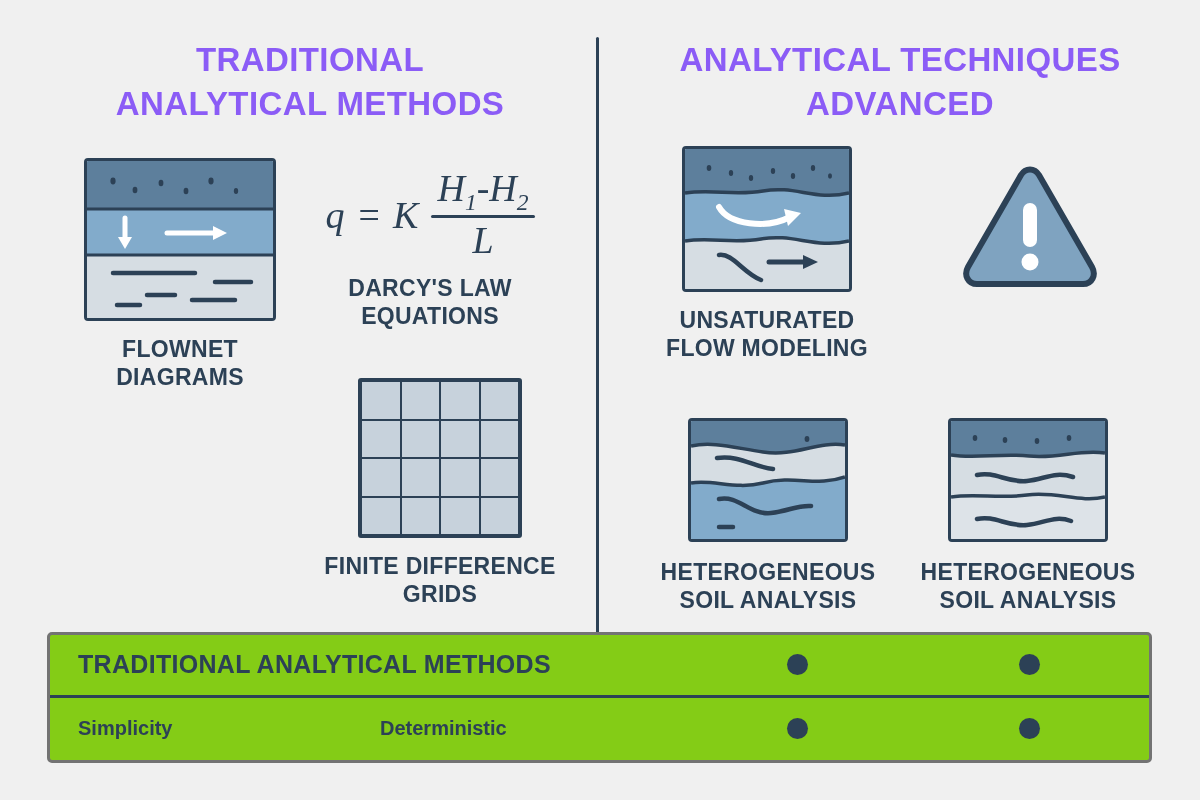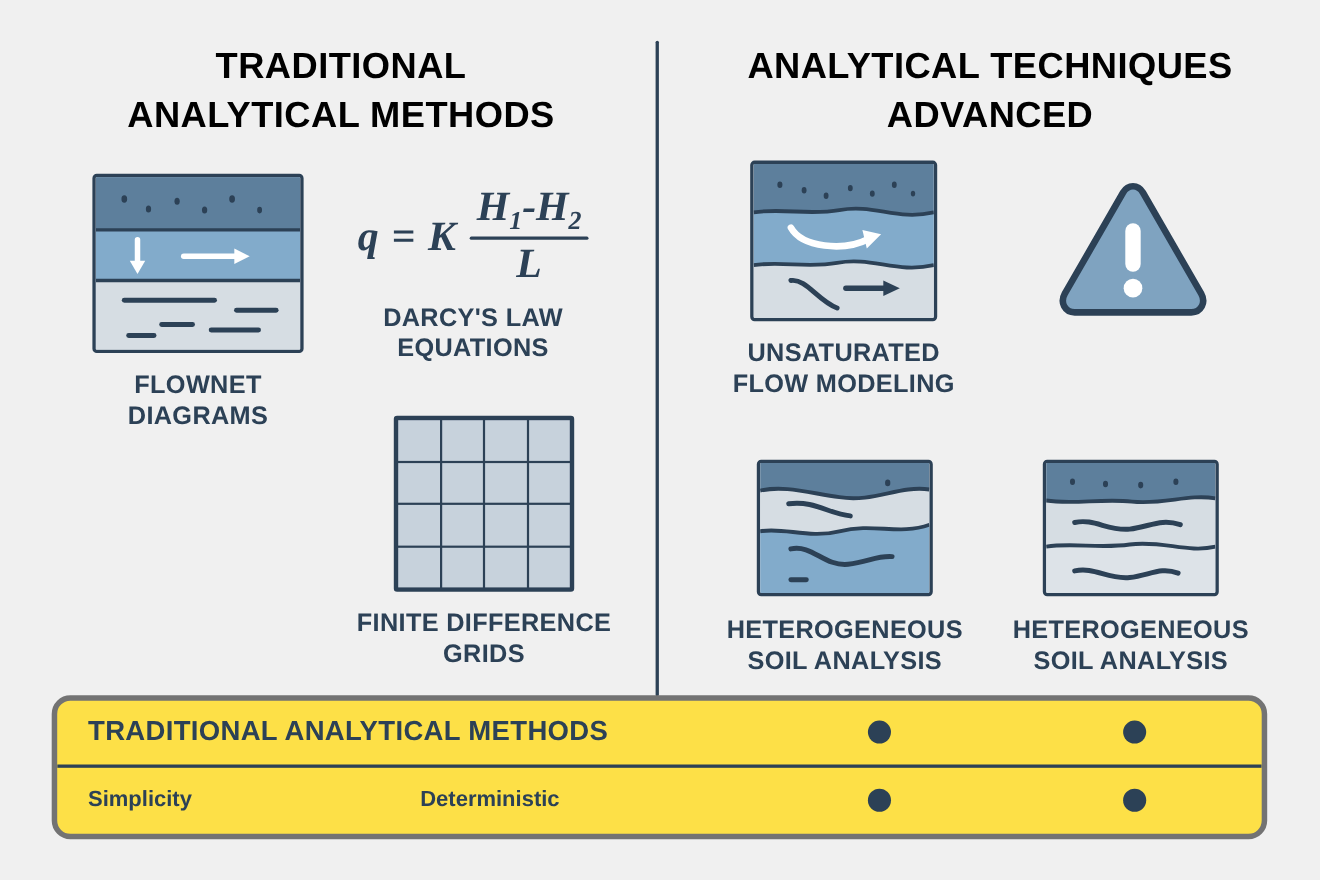--- a/index.html
+++ b/index.html
@@ -22,21 +22,21 @@
   }
 
   
   .col-title {
     position: absolute;
     text-align: center;
     font-weight: bold;
     font-size: 33px;
     line-height: 44px;
     letter-spacing: 0.4px;
-    color: #000000;
+    color: #8b5cf6;
     text-transform: uppercase;
   }
   #title-left  { left: 60px;  top: 38px; width: 500px; }
   #title-right { left: 640px; top: 38px; width: 520px; }
 
   
   .divider {
     position: absolute;
     left: 596px;
     top: 37px;
@@ -74,21 +74,21 @@
   
   #darcy { left: 300px; top: 160px; width: 260px; }
   .equation {
     width: 260px;
     height: 110px;
     display: flex;
     align-items: center;
     justify-content: center;
     font-family: "Liberation Serif", serif;
     font-style: italic;
-    font-weight: bold;
+    font-weight: normal;
     font-size: 38px;
     color: #2c4156;
   }
   .eq-lhs { margin-right: 12px; letter-spacing: 1px; }
   .frac {
     display: inline-flex;
     flex-direction: column;
     align-items: center;
     line-height: 1.05;
   }
@@ -147,24 +147,24 @@
   #het2 .soil-box { width: 160px; height: 124px; }
   #het2 .caption { width: 250px; margin-left: -45px; margin-top: 16px; }
 
   
   .table {
     position: absolute;
     left: 47px;
     top: 632px;
     width: 1105px;
     height: 131px;
-    border: 5px solid #737373;
-    border-radius: 17px;
+    border: 3px solid #737373;
+    border-radius: 5px;
     box-sizing: border-box;
-    background: #fde047;
+    background: #84cc16;
     overflow: hidden;
   }
   .trow {
     display: flex;
     align-items: center;
     height: 50%;
     box-sizing: border-box;
   }
   .trow.top { border-bottom: 3px solid #2c4156; }
   .cell { box-sizing: border-box; }

